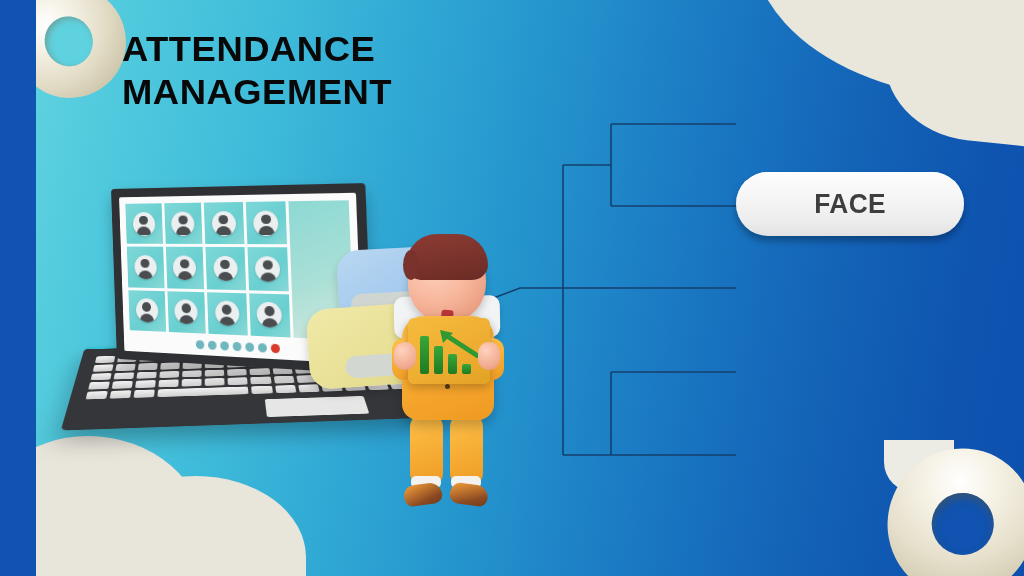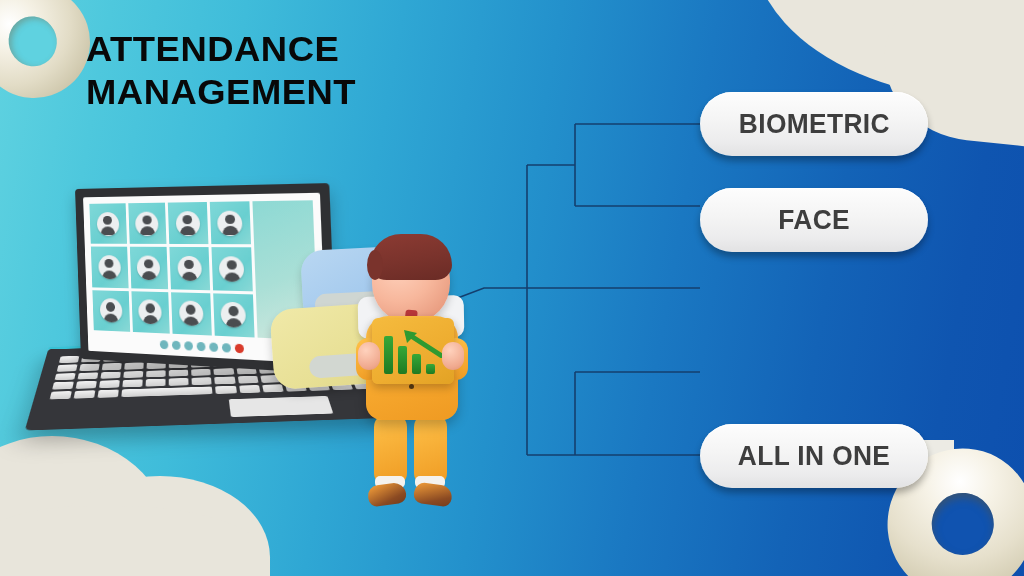--- a/index.html
+++ b/index.html
@@ -2,21 +2,21 @@
 <html><head>
 <meta charset="utf-8">
 <style>
   * { margin:0; padding:0; box-sizing:border-box; }
   html,body { width:1024px; height:576px; overflow:hidden; }
   body {
     font-family: "Liberation Sans", sans-serif;
     position:relative;
     background:#1053b0;
   }
-  .stage { position:absolute; inset:0; overflow:hidden; }
+  .stage { position:absolute; inset:0; overflow:hidden;margin-left:36px; }
 
   
   .bg-grad {
     position:absolute; inset:0;
     background:linear-gradient(100deg,
        #5fd2e0 0%, #4ec8dd 10%, #3fbcda 22%,
        #2fa7d4 36%, #2391cc 50%, #1a78c2 64%,
        #1363b7 78%, #0f55b0 90%, #0d4fae 100%);
   }
   
@@ -547,23 +547,17 @@
 
       <path d="M527 455 L575 455"></path>
       <path d="M575 372 L575 455"></path>
       <path d="M575 372 L700 372"></path>
       <path d="M575 455 L700 455"></path>
 
       <path d="M527 165 L527 455"></path>
     </g>
   </svg>
 
-  <div class="pill" style="top:92px">
-    <span>BIOMETRIC</span>
-  </div>
-  <div class="pill" style="top:188px">
+  <div class="pill" style="top:172px">
     <span>FACE</span>
   </div>
-  <div class="pill" style="top:424px">
-    <span>ALL IN ONE</span>
-  </div>
 
 </div>
 
 </body></html>

